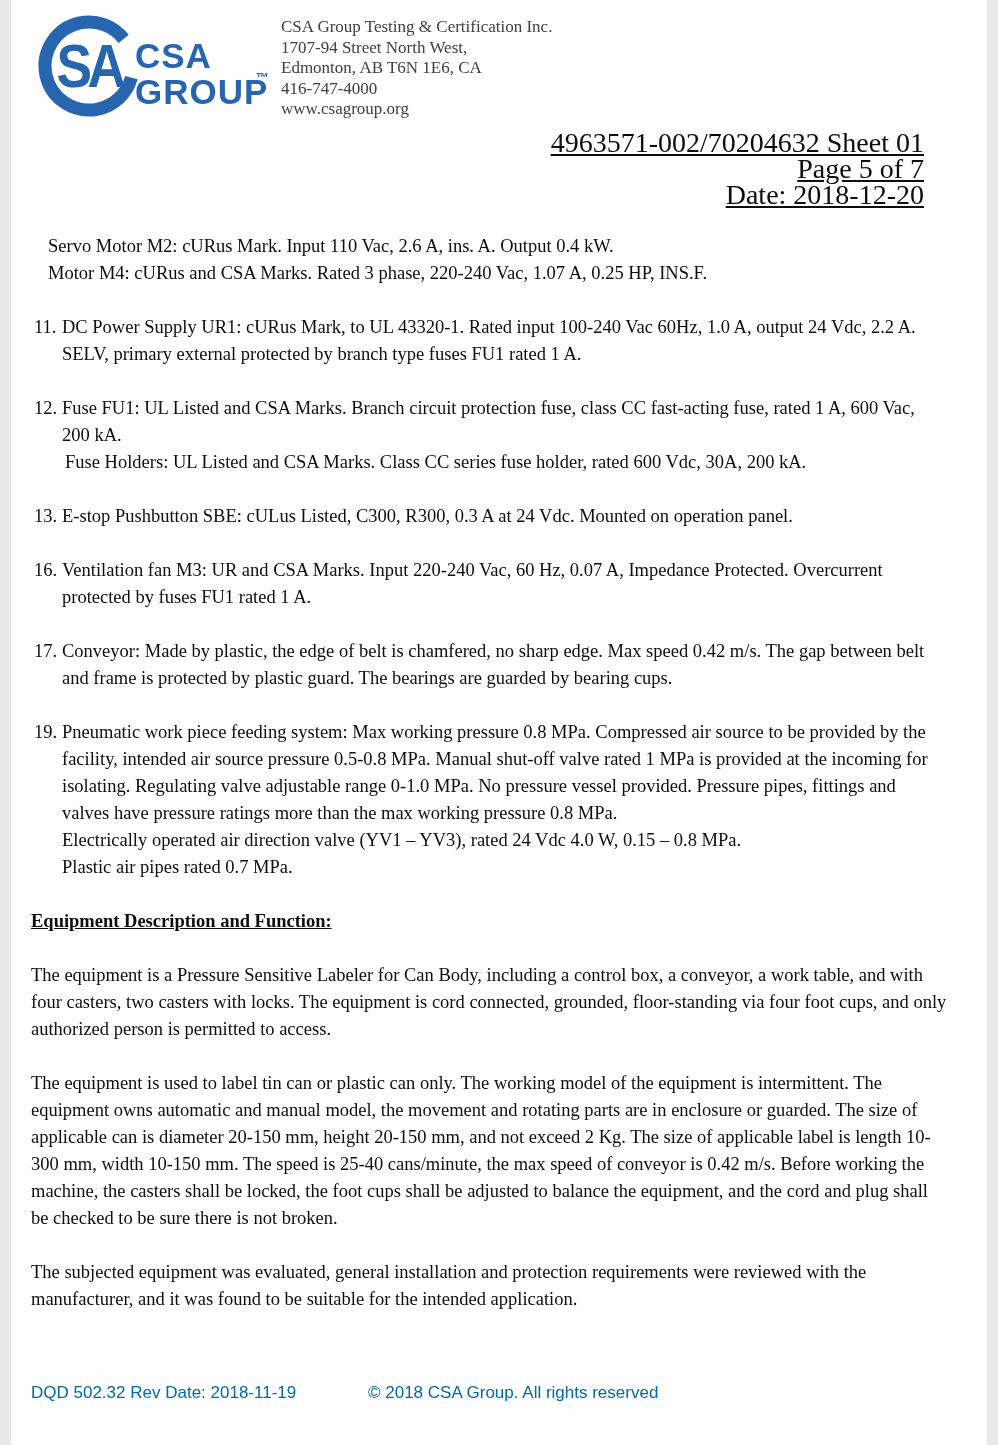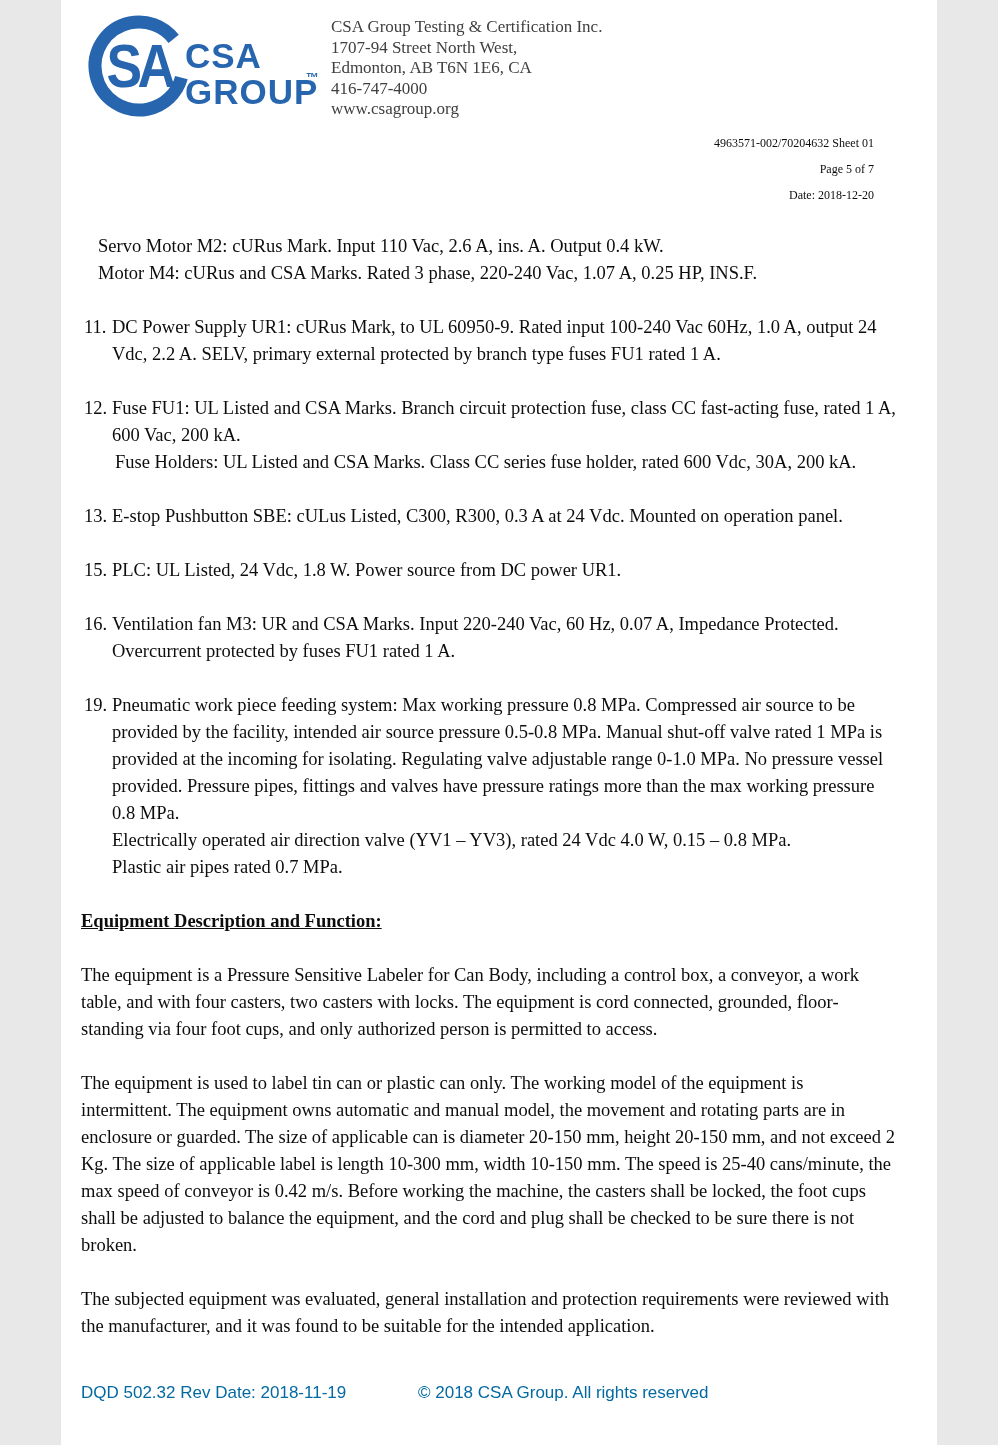--- a/index.html
+++ b/index.html
@@ -1,19 +1,19 @@
 <!DOCTYPE html>
 <html><head>
 <meta charset="utf-8">
 <style>
   * { margin: 0; padding: 0; box-sizing: border-box; }
   html, body { background: #e8e8e8; }
   .page {
     position: relative;
-    width: 876px;
+    width: 976px;
     height: 1445px;
     margin: 0 auto;
     background: #ffffff;
     color: #0d0d0d;
     font-family: "Liberation Serif", serif;
     overflow: hidden;
   }
   
   .header-row {
     display: flex;
@@ -25,22 +25,23 @@
     margin-top: 7px;
     font-size: 17px;
     line-height: 20.5px;
     color: #404040;
   }
   
   .doc-info {
     margin-top: 4px;
     padding-right: 63px;
     text-align: right;
-    font-size: 12px;
+    font-size: 28px;
     line-height: 26px;
+    text-decoration: underline;
   }
   
   .content {
     margin: 25px 40px 0 20px;   
     font-size: 18.5px;
     line-height: 27px;
   }
   .intro { margin-left: 17px; }
   .item {
     position: relative;
@@ -105,45 +106,45 @@
 
   <div class="content">
 
     <div class="intro">
       <div>Servo Motor M2: cURus Mark. Input 110 Vac, 2.6 A, ins. A. Output 0.4 kW.</div>
       <div>Motor M4: cURus and CSA Marks. Rated 3 phase, 220-240 Vac, 1.07 A, 0.25 HP, INS.F.</div>
     </div>
 
     <div class="item">
       <span class="num">11.</span>
-      <p>DC Power Supply UR1: cURus Mark, to UL 60950-9. Rated input 100-240 Vac 60Hz, 1.0 A, output 24 Vdc, 2.2 A. SELV, primary external protected by branch type fuses FU1 rated 1 A.</p>
+      <p>DC Power Supply UR1: cURus Mark, to UL 43320-1. Rated input 100-240 Vac 60Hz, 1.0 A, output 24 Vdc, 2.2 A. SELV, primary external protected by branch type fuses FU1 rated 1 A.</p>
     </div>
 
     <div class="item">
       <span class="num">12.</span>
       <p>Fuse FU1: UL Listed and CSA Marks. Branch circuit protection fuse, class CC fast-acting fuse, rated 1 A, 600 Vac, 200 kA.</p>
       <p class="sub">Fuse Holders: UL Listed and CSA Marks. Class CC series fuse holder, rated 600 Vdc, 30A, 200 kA.</p>
     </div>
 
     <div class="item">
       <span class="num">13.</span>
       <p>E-stop Pushbutton SBE: cULus Listed, C300, R300, 0.3 A at 24 Vdc. Mounted on operation panel.</p>
     </div>
 
 
-    <div class="item">
-      <span class="num">15.</span>
-      <p>PLC: UL Listed, 24 Vdc, 1.8 W. Power source from DC power UR1.</p>
-    </div>
 
     <div class="item">
       <span class="num">16.</span>
       <p>Ventilation fan M3: UR and CSA Marks. Input 220-240 Vac, 60 Hz, 0.07 A, Impedance Protected. Overcurrent protected by fuses FU1 rated 1 A.</p>
     </div>
 
+    <div class="item">
+      <span class="num">17.</span>
+      <p>Conveyor: Made by plastic, the edge of belt is chamfered, no sharp edge. Max speed 0.42 m/s. The gap between belt and frame is protected by plastic guard. The bearings are guarded by bearing cups.</p>
+    </div>
 
     <div class="item">
       <span class="num">19.</span>
       <p>Pneumatic work piece feeding system: Max working pressure 0.8 MPa. Compressed air source to be provided by the facility, intended air source pressure 0.5-0.8 MPa. Manual shut-off valve rated 1 MPa is provided at the incoming for isolating. Regulating valve adjustable range 0-1.0 MPa. No pressure vessel provided. Pressure pipes, fittings and valves have pressure ratings more than the max working pressure 0.8 MPa.</p>
       <p>Electrically operated air direction valve (YV1 – YV3), rated 24 Vdc 4.0 W, 0.15 – 0.8 MPa.</p>
       <p>Plastic air pipes rated 0.7 MPa.</p>
     </div>
 
     <div class="section-heading">
       <span>Equipment Description and Function:</span>

